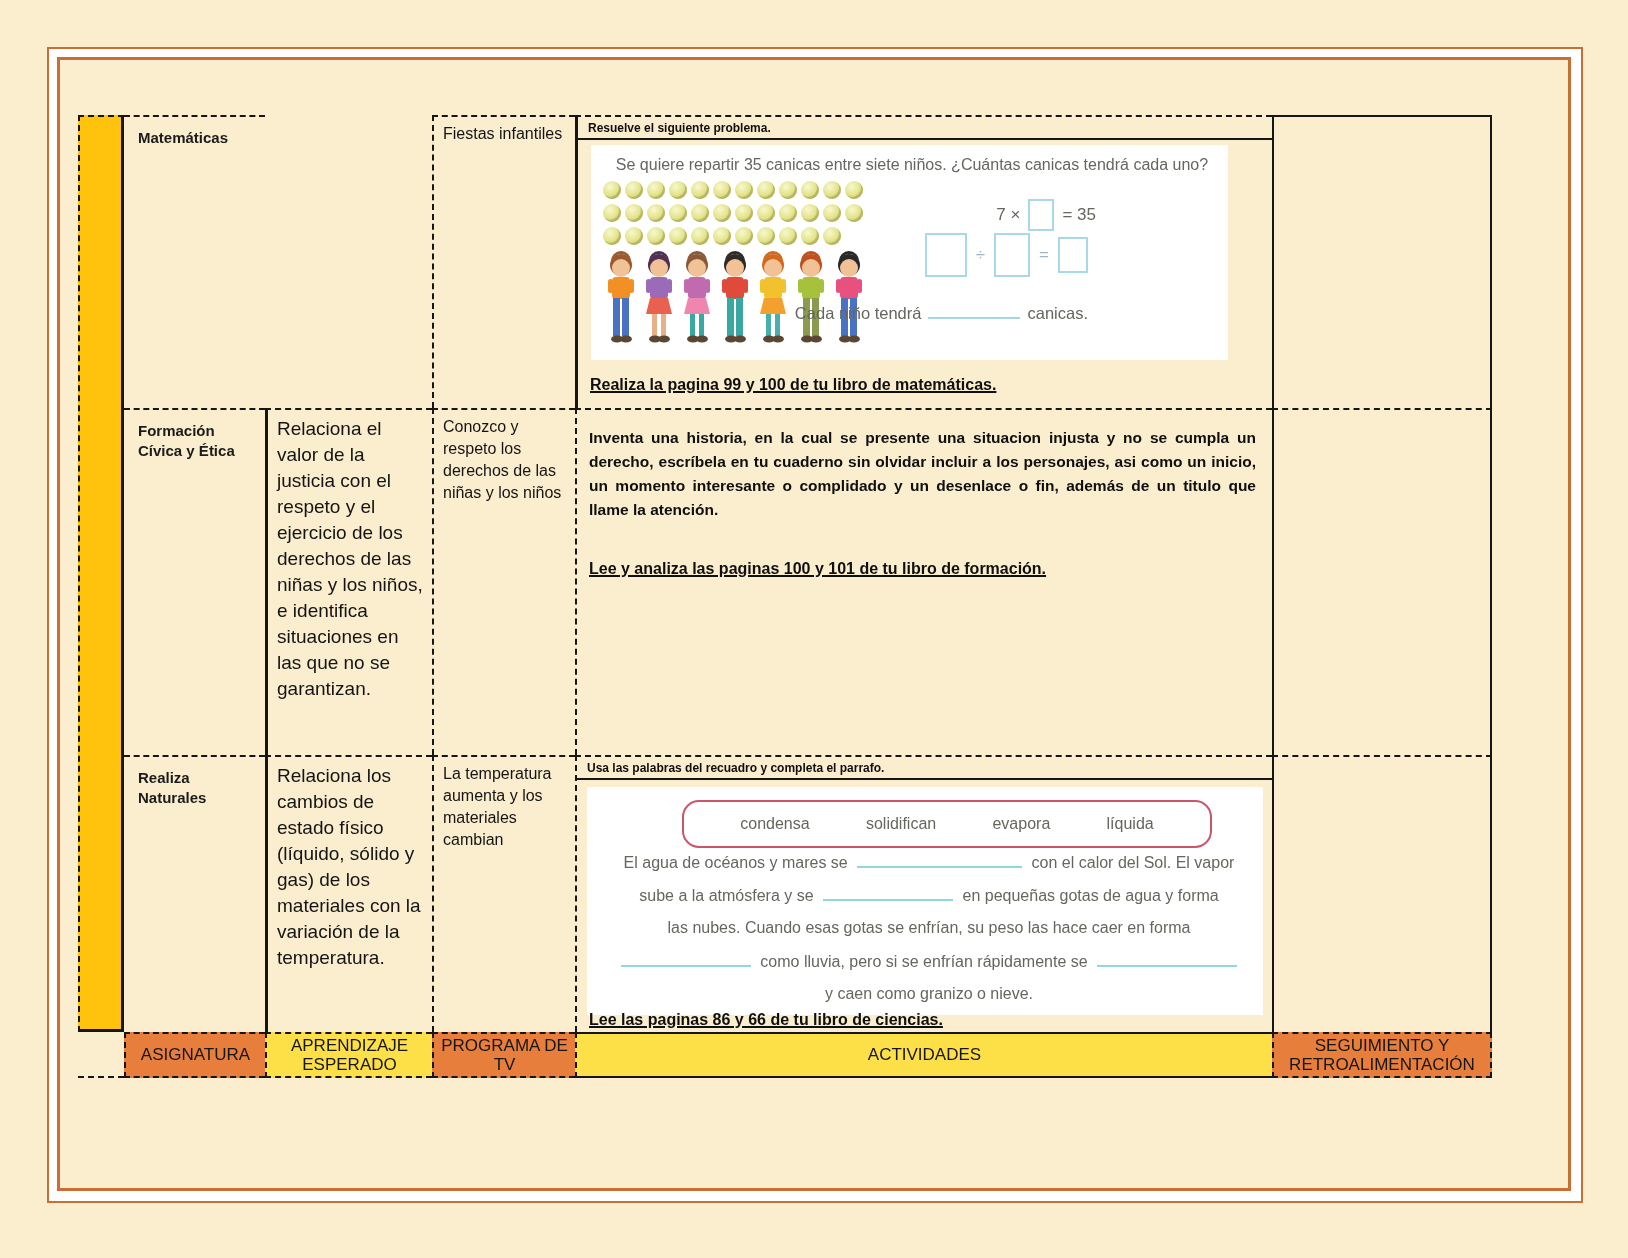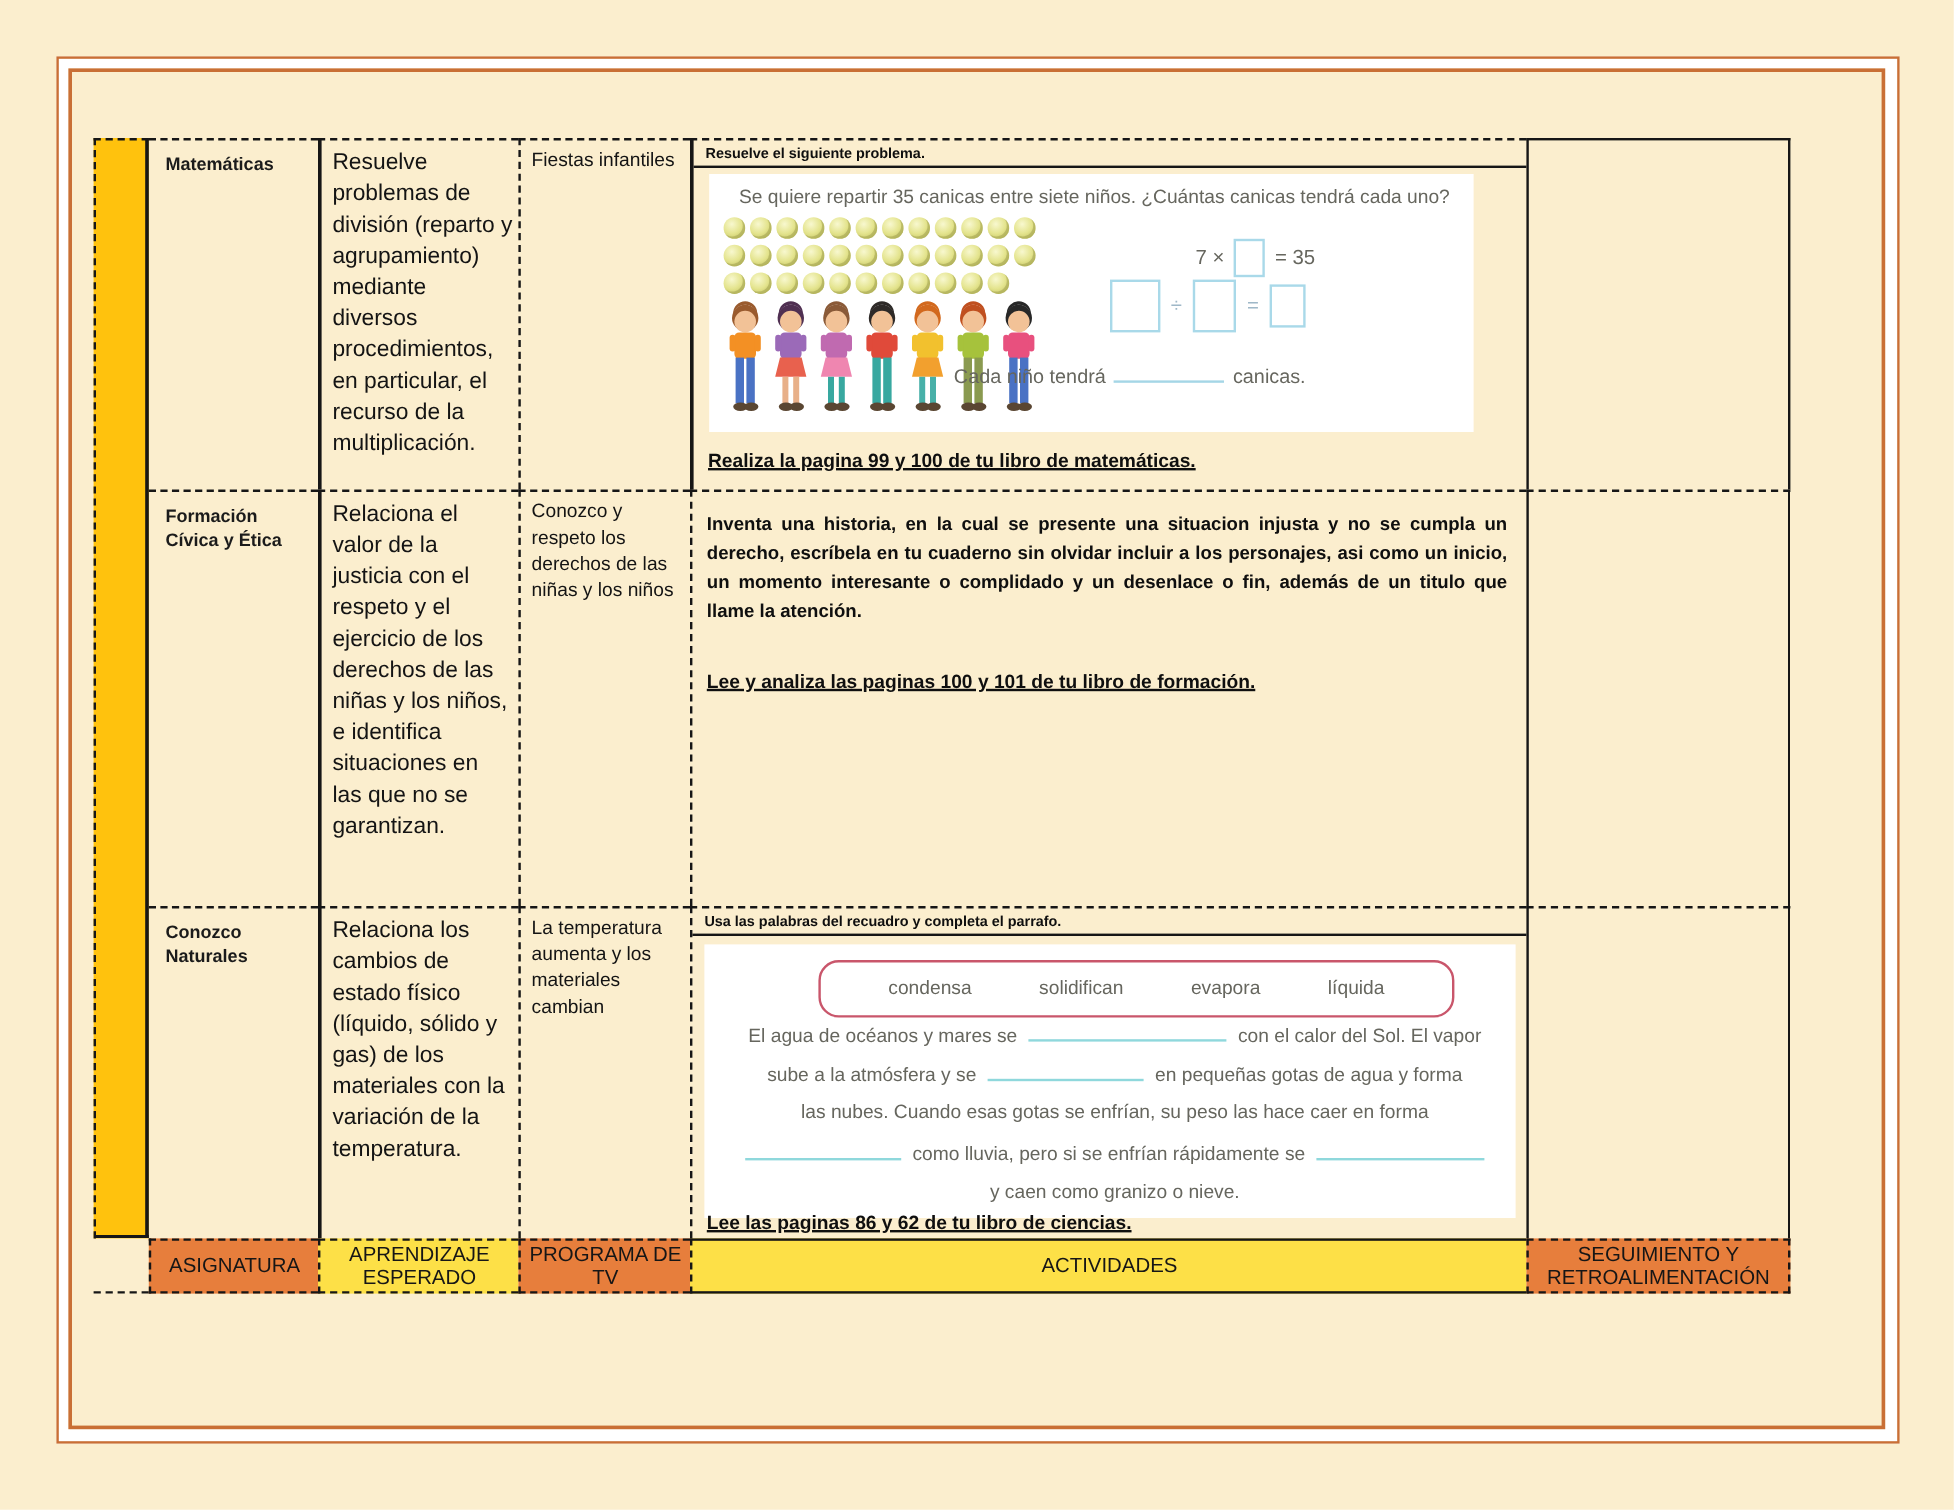--- a/index.html
+++ b/index.html
@@ -68,21 +68,20 @@
 
 <div class="page">
   <div class="frame-outer"></div>
   <div class="frame-inner"></div>
 
   <div class="tbl">
 
     <div class="strip bl-d bt-d br-s3 bb-s3"></div>
 
     <div class="subject-cell bt-d" style="grid-column:2;grid-row:1">Matemáticas</div>
-    <div class="learning-cell bt-d bl-s3" style="grid-column:3;grid-row:1">Resuelve problemas de división (reparto y agrupamiento) mediante diversos procedimientos, en particular, el recurso de la multiplicación.</div>
     <div class="tv-cell bt-d bl-d" style="grid-column:4;grid-row:1">Fiestas infantiles</div>
     <div class="act-cell bt-d bl-s3" style="grid-column:5;grid-row:1">
       <div class="act-title">Resuelve el siguiente problema.</div>
       <div class="worksheet" id="ws-math">
         <div class="ws-question">Se quiere repartir 35 canicas entre siete niños. ¿Cuántas canicas tendrá cada uno?</div>
         <div class="marble-grid">
             <div class="marble-row">
               <span class="marble"></span>
               <span class="marble"></span>
               <span class="marble"></span>
@@ -235,41 +234,41 @@
 
     <div class="subject-cell bt-d" style="grid-column:2;grid-row:2">Formación Cívica y Ética</div>
     <div class="learning-cell bt-d bl-s3" style="grid-column:3;grid-row:2">Relaciona el valor de la justicia con el respeto y el ejercicio de los derechos de las niñas y los niños, e identifica situaciones en las que no se garantizan.</div>
     <div class="tv-cell bt-d bl-d" style="grid-column:4;grid-row:2">Conozco y respeto los derechos de las niñas y los niños</div>
     <div class="act-cell bt-d bl-d" style="grid-column:5;grid-row:2">
       <div class="act-body">Inventa una historia, en la cual se presente una situacion injusta y no se cumpla un derecho, escríbela en tu cuaderno sin olvidar incluir a los personajes, asi como un inicio, un momento interesante o complidado y un desenlace o fin, además de un titulo que llame la atención.</div>
       <div class="homework" id="hw-civ">Lee y analiza las paginas 100 y 101 de tu libro de formación.</div>
     </div>
     <div class="bt-d bl-s br-s" style="grid-column:6;grid-row:2"></div>
 
-    <div class="subject-cell bt-d" style="grid-column:2;grid-row:3">Conozco Naturales</div>
+    <div class="subject-cell bt-d" style="grid-column:2;grid-row:3">Realiza Naturales</div>
     <div class="learning-cell bt-d bl-s3" style="grid-column:3;grid-row:3">Relaciona los cambios de estado físico (líquido, sólido y gas) de los materiales con la variación de la temperatura.</div>
     <div class="tv-cell bt-d bl-d" style="grid-column:4;grid-row:3">La temperatura aumenta y los materiales cambian</div>
     <div class="act-cell bt-d bl-d" style="grid-column:5;grid-row:3">
       <div class="act-title">Usa las palabras del recuadro y completa el parrafo.</div>
       <div class="worksheet" id="ws-sci">
         <div class="word-bank">
             <span>condensa</span>
             <span>solidifican</span>
             <span>evapora</span>
             <span>líquida</span>
           </div>
         <div class="cloze">
             <div class="cloze-line"><span>El agua de océanos y mares se </span><span class="cloze-blank" style="width: 165px;"></span><span> con el calor del Sol. El vapor</span></div>
             <div class="cloze-line"><span>sube a la atmósfera y se </span><span class="cloze-blank" style="width: 130px;"></span><span> en pequeñas gotas de agua y forma</span></div>
             <div class="cloze-line"><span>las nubes. Cuando esas gotas se enfrían, su peso las hace caer en forma</span></div>
             <div class="cloze-line"><span class="cloze-blank" style="width: 130px;"></span><span> como lluvia, pero si se enfrían rápidamente se </span><span class="cloze-blank" style="width: 140px;"></span></div>
             <div class="cloze-line"><span>y caen como granizo o nieve.</span></div>
           </div>
       </div>
-      <div class="homework" id="hw-sci">Lee las paginas 86 y 62 de tu libro de ciencias.</div>
+      <div class="homework" id="hw-sci">Lee las paginas 86 y 66 de tu libro de ciencias.</div>
     </div>
     <div class="bt-d bl-s br-s" style="grid-column:6;grid-row:3"></div>
 
     <div class="bb-d" style="grid-column:1;grid-row:4"></div>
     <div class="foot foot-dark bt-d bl-d bb-d" style="grid-column:2;grid-row:4">ASIGNATURA</div>
     <div class="foot foot-light bt-d bl-d bb-d" style="grid-column:3;grid-row:4">APRENDIZAJE ESPERADO</div>
     <div class="foot foot-dark bt-d bl-d bb-d" style="grid-column:4;grid-row:4">PROGRAMA DE TV</div>
     <div class="foot foot-light bt-s bl-d bb-s" style="grid-column:5;grid-row:4">ACTIVIDADES</div>
     <div class="foot foot-dark bt-d bl-d br-d bb-d" style="grid-column:6;grid-row:4">SEGUIMIENTO Y RETROALIMENTACIÓN</div>
   </div>

